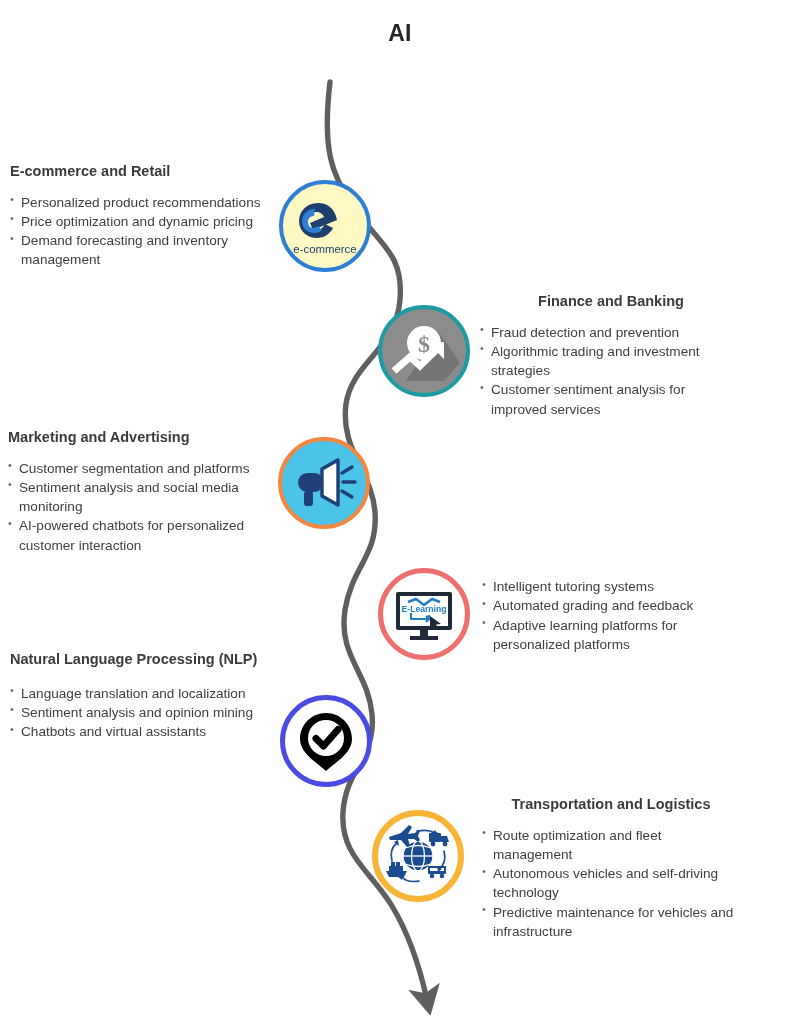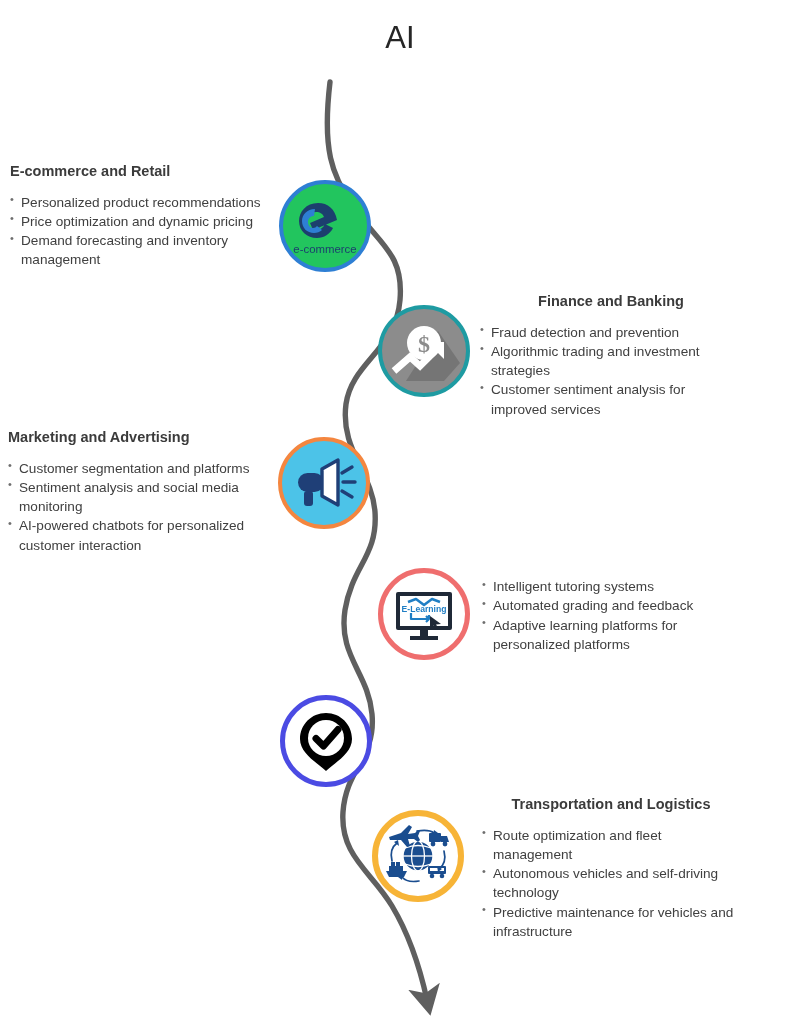--- a/index.html
+++ b/index.html
@@ -27,22 +27,22 @@
     width: 800px;
     height: 1035px;
     pointer-events: none;
   }
   .main-title {
     position: absolute;
     left: 0;
     top: 20px;
     width: 800px;
     text-align: center;
-    font-size: 31px;
-    font-weight: normal;
+    font-size: 23px;
+    font-weight: bold;
     color: #262626;
     letter-spacing: 0.2px;
   }
 
   
   .block {
     position: absolute;
   }
   .block-title {
     font-size: 14.5px;
@@ -117,21 +117,21 @@
 
   <div class="block left" style="left:10px; top:162px; width:272px;">
     <div class="block-title">E-commerce and Retail</div>
     <ul class="bullets">
       <li>Personalized product recommendations</li>
       <li>Price optimization and dynamic pricing</li>
       <li>Demand forecasting and inventory management</li>
     </ul>
   </div>
 
-  <div class="badge" style="left:279px; top:180px; border:4px solid #2e7fd4; background:#22c55e;">
+  <div class="badge" style="left:279px; top:180px; border:4px solid #2e7fd4; background:#fef9c3;">
     <svg width="78" height="78" viewBox="0 0 78 78">
       <path d="M32 16 C 20 16 13 25 13 34 C 13 44 21 51 31 51 C 38 51 44 47 47 41
                L 39 37 C 37 41 34 43 30 43 C 25 43 21 39 21 34 C 21 29 25 25 30 25
                C 34 25 37 27 38 30 L 24 36 L 27 43 L 51 33 C 49 22 42 16 32 16 Z" fill="#1c3f6e"></path>
       <path d="M29 22 C 21 22 16 28 16 34 C 16 41 21 46 28 46 C 31 46 34 45 36 43
                L 31 39 C 30 40 29 41 27 41 C 24 41 22 38 22 35 C 22 31 25 29 28 29 Z" fill="#2e7fd4"></path>
       <text x="39" y="66" text-anchor="middle" font-family="Liberation Sans, sans-serif" font-size="11.4" fill="#1c3f6e">e-commerce</text>
     </svg>
   </div>
 
@@ -190,20 +190,28 @@
       <rect x="11" y="17" width="48" height="30" fill="#ffffff"></rect>
       <rect x="31" y="51" width="8" height="6" fill="#1f2937"></rect>
       <rect x="21" y="57" width="28" height="4" fill="#1f2937"></rect>
       <path d="M19 23 L27 20 L35 26 L43 20 L51 23" fill="none" stroke="#1f7ec4" stroke-width="2.6" stroke-linejoin="round"></path>
       <path d="M22 34 L22 40 L40 40 L40 36 M40 40 L37 37 M40 40 L37 43" fill="none" stroke="#1f7ec4" stroke-width="2.2" stroke-linejoin="round"></path>
       <text x="35" y="33" text-anchor="middle" font-family="Liberation Sans, sans-serif" font-size="8.6" font-weight="bold" fill="#1f7ec4">E-Learning</text>
       <path d="M41 37 L41 50 L44.5 46.5 L47 51 L49.5 49.5 L47 45.5 L52 45 Z" fill="#1f2937"></path>
     </svg>
   </div>
 
+  <div class="block left" style="left:10px; top:650px; width:275px;">
+    <div class="block-title">Natural Language Processing (NLP)</div>
+    <ul class="bullets" style="margin-top:14px;">
+      <li>Language translation and localization</li>
+      <li>Sentiment analysis and opinion mining</li>
+      <li>Chatbots and virtual assistants</li>
+    </ul>
+  </div>
 
   <div class="badge" style="left:280px; top:695px; border:5px solid #4b4be3; background:#ffffff;">
     <svg width="64" height="64" viewBox="0 0 64 64">
       <path d="M32 4 C 17.5 4 6 15.5 6 30 C 6 44 22 53 32 62
                C 42 53 58 44 58 30 C 58 15.5 46.5 4 32 4 Z" fill="#000000"></path>
       <circle cx="32" cy="29" r="18" fill="#ffffff"></circle>
       <path d="M22 29.5 L29.5 37 L44 20.5" fill="none" stroke="#000000" stroke-width="7" stroke-linecap="round" stroke-linejoin="round"></path>
     </svg>
   </div>
 

